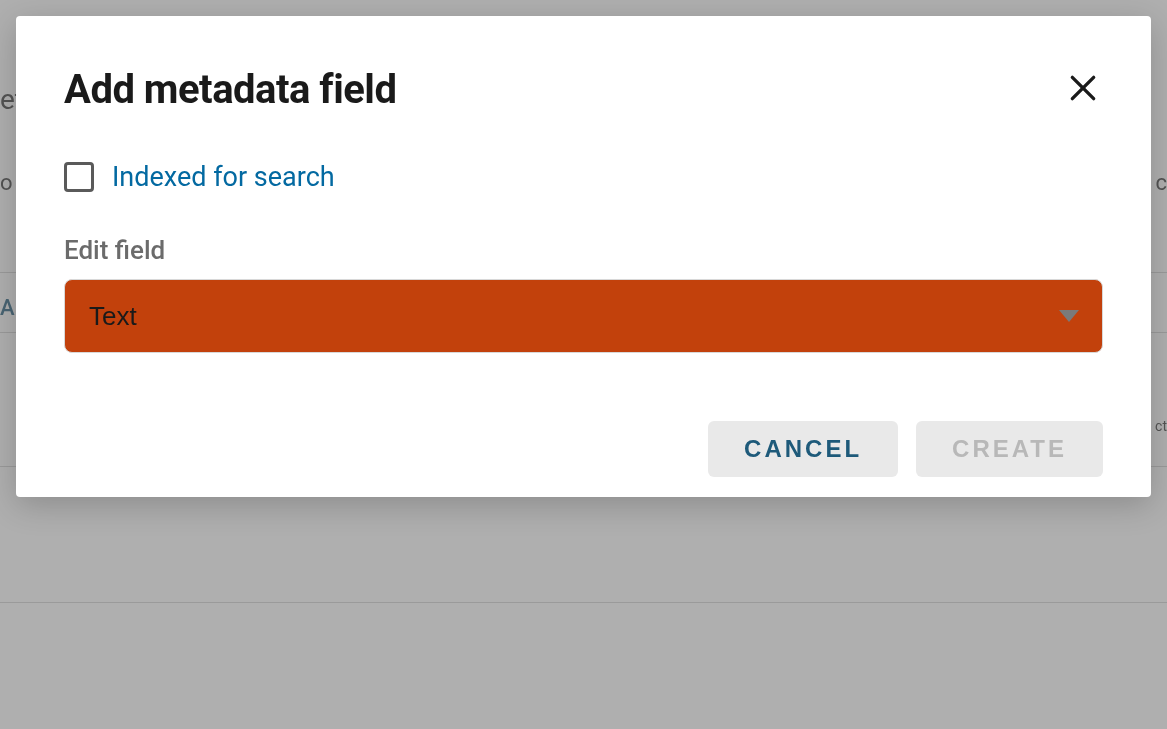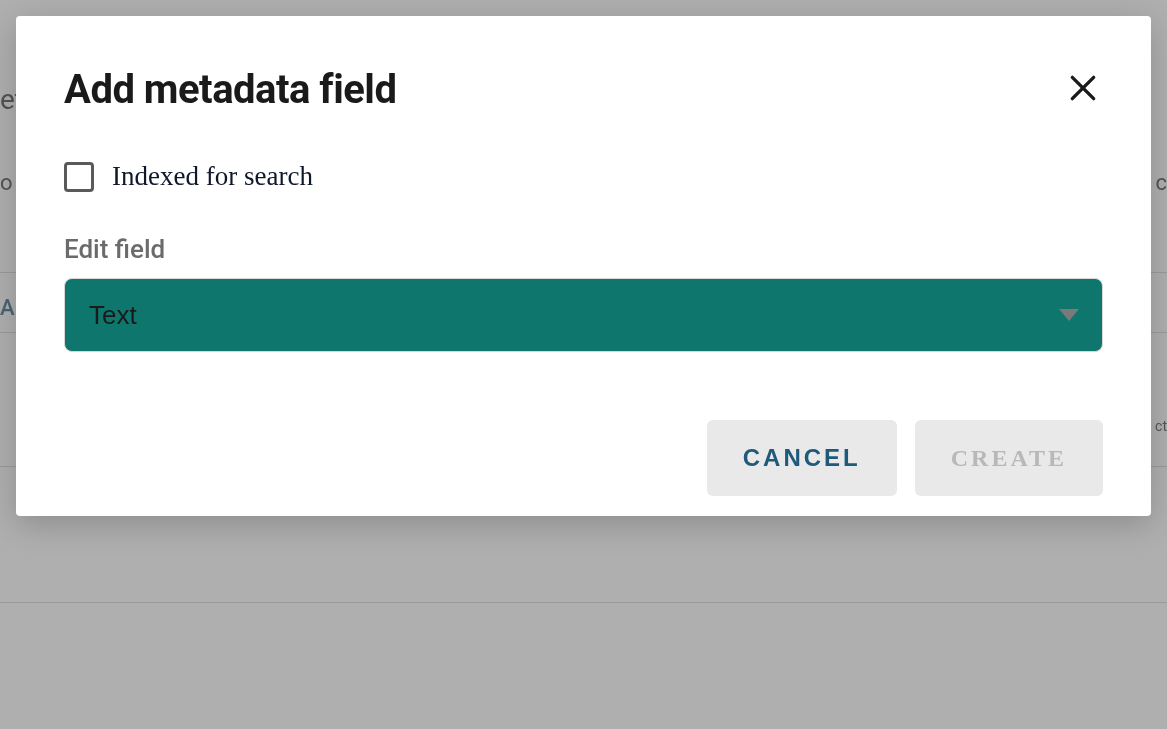--- a/index.html
+++ b/index.html
@@ -165,36 +165,35 @@
       height: 30px;
       border: 3px solid #5a5a5a;
       border-radius: 4px;
       background: #ffffff;
       cursor: pointer;
       appearance: none;
       flex-shrink: 0;
     }
     .checkbox-label {
       font-size: 27px;
-      color: #0f172a;
-      cursor: pointer;
-      font-family: Liberation Serif, serif;
+      color: #0369a1;
+      cursor: pointer;
     }
     .select-wrapper {
       position: relative;
       width: 100%;
     }
     .select-input {
       width: 100%;
       height: 74px;
       border: 1px solid #d8d8d8;
       border-radius: 8px;
       font-size: 26px;
       padding: 0 50px 0 24px;
-      background: #0f766e;
+      background: #c2410c;
       color: #1a1a1a;
       appearance: none;
       cursor: pointer;
     }
     .select-caret {
       position: absolute;
       right: 24px;
       top: 50%;
       transform: translateY(-50%);
       pointer-events: none;
@@ -204,37 +203,36 @@
       height: 12px;
       display: block;
     }
     .modal-actions {
       display: flex;
       justify-content: flex-end;
       gap: 18px;
       margin-top: 68px;
     }
     .btn {
-      height: 76px;
+      height: 56px;
       padding: 0 36px;
       border: none;
       border-radius: 6px;
       font-size: 24px;
       font-weight: 600;
       letter-spacing: 3px;
       cursor: pointer;
       background: #e9e9e9;
     }
     .btn-cancel {
       color: #1e5a7a;
     }
     .btn-create {
       color: #b8b8b8;
       cursor: default;
-      font-family: Liberation Serif, serif;
     }
   </style>
 </head>
 <body>
 
 <div class="background-content">
   <span class="bg-text-left">et</span>
   <span class="bg-text-left2">o</span>
   <div class="bg-line1"></div>
   <span class="bg-tab">A</span>

